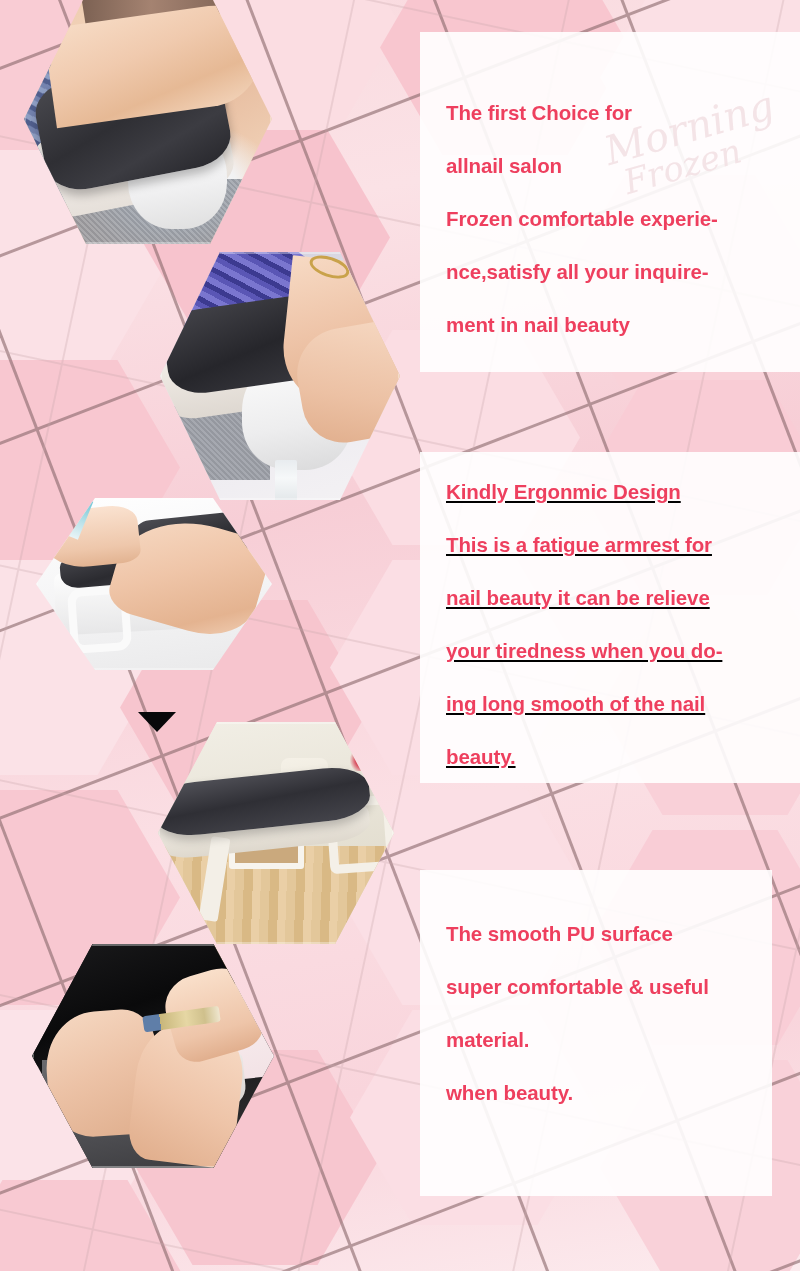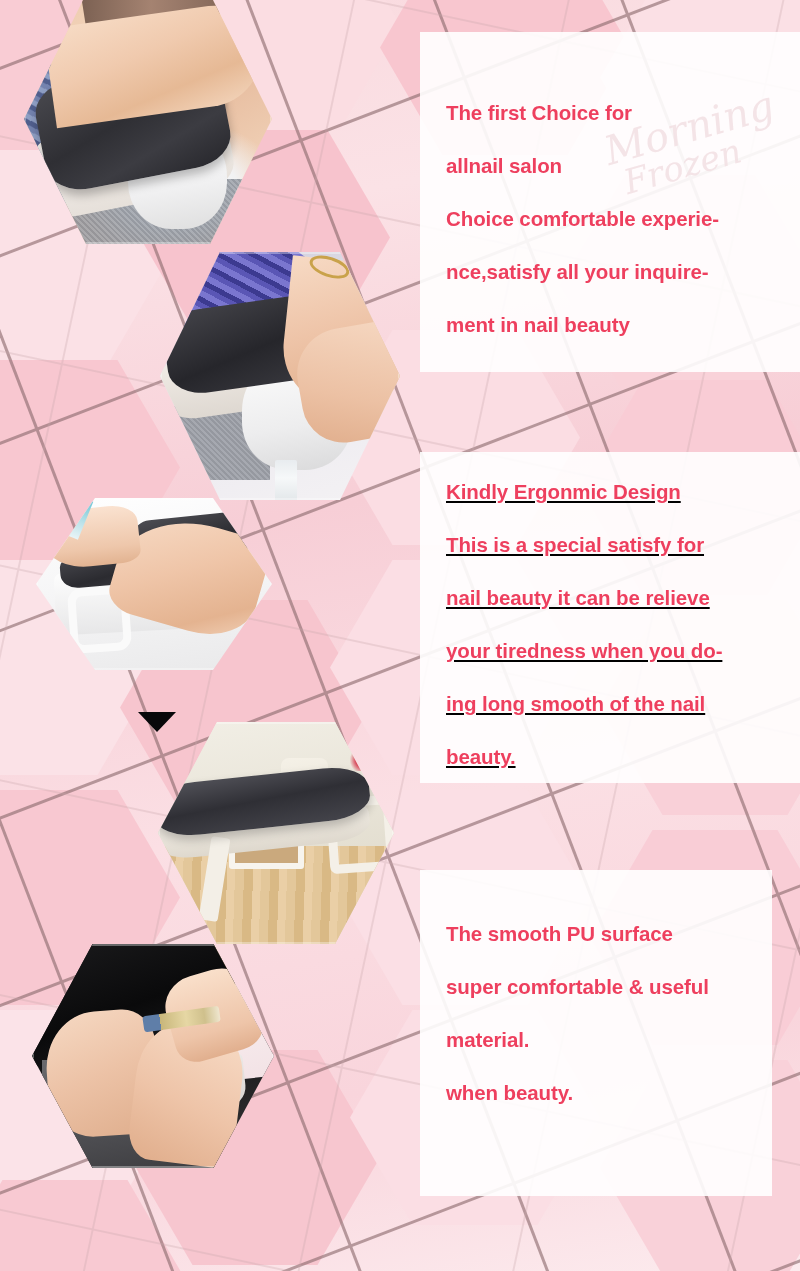--- a/index.html
+++ b/index.html
@@ -517,38 +517,38 @@
 
   <div class="card card1">
     <div class="lines">
       <div class="row">
           <p>The first Choice for</p>
         </div>
       <div class="row">
           <p>allnail salon</p>
         </div>
       <div class="row">
-          <p>Choice comfortable experie-</p>
+          <p>Frozen comfortable experie-</p>
         </div>
       <div class="row">
           <p>nce,satisfy all your inquire-</p>
         </div>
       <div class="row">
           <p>ment in nail beauty</p>
         </div>
     </div>
   </div>
 
   <div class="card card2">
     <div class="lines">
       <div class="row">
           <p>Kindly Ergonmic Design</p>
         </div>
       <div class="row">
-          <p>This is a special satisfy for</p>
+          <p>This is a fatigue armrest for</p>
         </div>
       <div class="row">
           <p>nail beauty it can be relieve</p>
         </div>
       <div class="row">
           <p>your tiredness when you do-</p>
         </div>
       <div class="row">
           <p>ing long smooth of the nail</p>
         </div>

